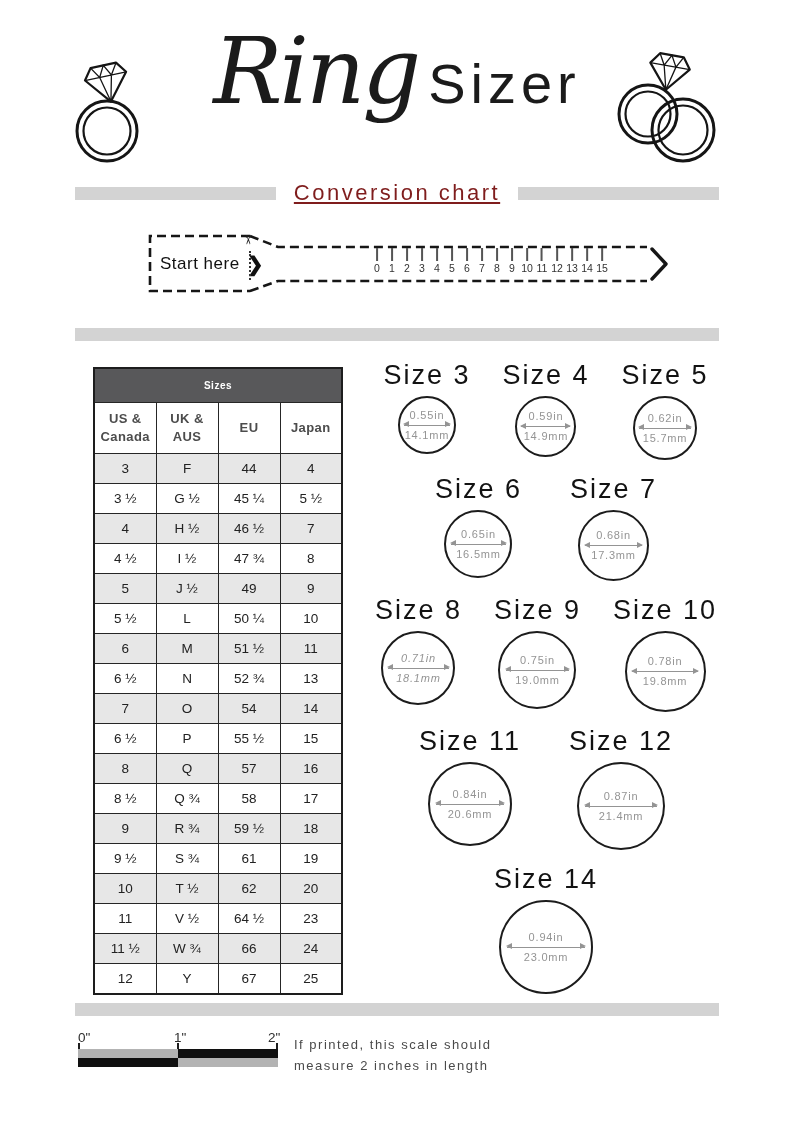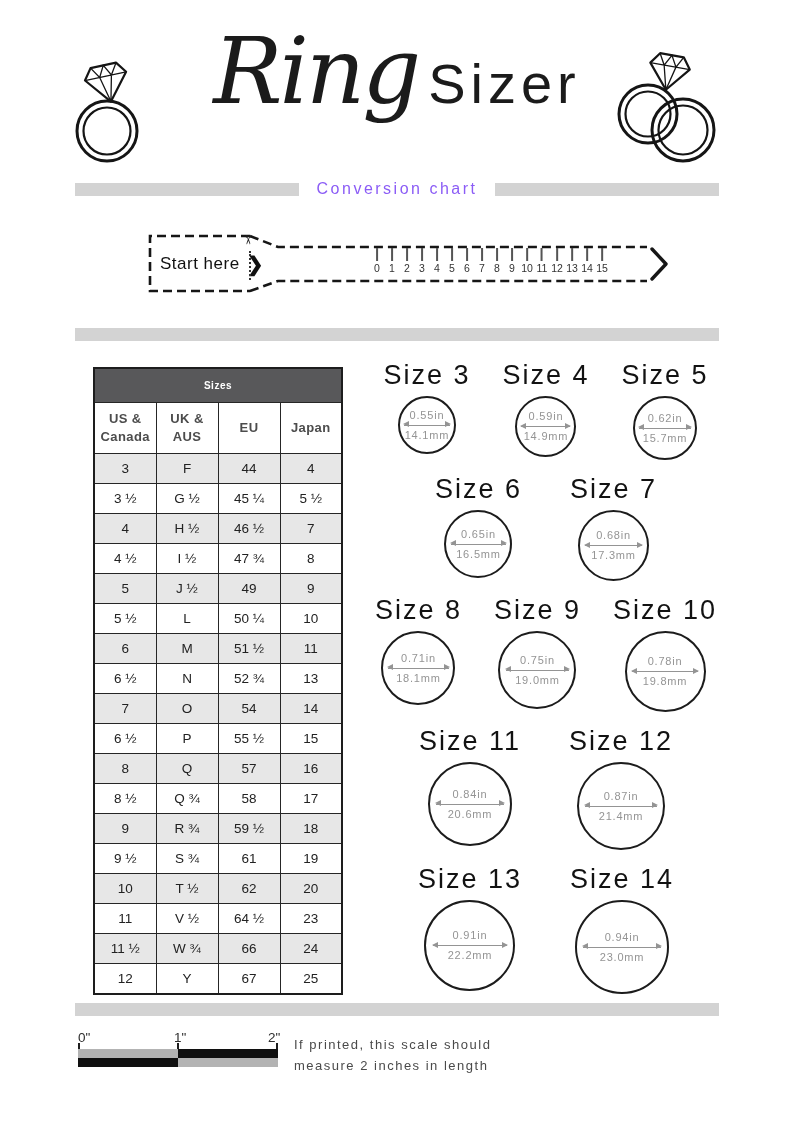--- a/index.html
+++ b/index.html
@@ -10,21 +10,21 @@
   .header-icon{position:absolute;}
   .icon-left{left:64px;top:56px;}
   .icon-right{right:72px;top:50px;}
   .title-wrap{position:absolute;top:18px;left:0;width:100%;text-align:center;white-space:nowrap;}
   .title-script{font-family:"DejaVu Serif",serif;font-style:italic;font-weight:500;
                 font-size:92px;letter-spacing:-3px;}
   .title-rest{font-family:"Liberation Sans",sans-serif;font-weight:400;font-size:56px;
               letter-spacing:5px;margin-left:10px;}
   .subtitle-row{position:absolute;top:180px;left:75px;right:75px;display:flex;align-items:center;gap:18px;}
   .subtitle-bar{flex:1;height:13px;background:#d3d3d3;}
-  .subtitle-text{font-size:16px;letter-spacing:2.5px;color:#8b5cf6;}
+  .subtitle-text{font-size:22px;letter-spacing:2.5px;color:#7f1d1d;text-decoration:underline;}
 
   
   .strip{position:absolute;left:148px;top:232px;width:530px;height:70px;}
   .strip svg{position:absolute;left:0;top:0;}
   .start-here{position:absolute;left:12px;top:4px;height:55px;display:flex;align-items:center;gap:7px;
               font-size:17px;letter-spacing:.5px;color:#111;}
   .start-chevron{font-weight:700;font-size:20px;}
   .cut-line{position:absolute;left:101px;top:19px;height:29px;border-left:2px dotted #333;}
   .scissors-icon{position:absolute;left:95px;top:1px;font-size:12px;color:#222;
                  transform:rotate(90deg);}
@@ -360,21 +360,21 @@
           <div class="ring-circle" style="width: 71px; height: 71px;">
             <div class="dim-top">0.68in</div>
             <div class="dim-arrow"></div>
             <div class="dim-bottom">17.3mm</div>
           </div>
         </div>
       </div>
       <div class="circle-row">
         <div class="circle-item">
           <div class="circle-title">Size 8</div>
-          <div class="ring-circle" style="width: 74px; height: 74px;">
+          <div class="ring-circle" style="width: 74px; height: 74px; font-style: italic;">
             <div class="dim-top">0.71in</div>
             <div class="dim-arrow"></div>
             <div class="dim-bottom">18.1mm</div>
           </div>
         </div>
         <div class="circle-item">
           <div class="circle-title">Size 9</div>
           <div class="ring-circle" style="width: 78px; height: 78px;">
             <div class="dim-top">0.75in</div>
             <div class="dim-arrow"></div>
@@ -402,28 +402,20 @@
         <div class="circle-item">
           <div class="circle-title">Size 12</div>
           <div class="ring-circle" style="width: 88px; height: 88px;">
             <div class="dim-top">0.87in</div>
             <div class="dim-arrow"></div>
             <div class="dim-bottom">21.4mm</div>
           </div>
         </div>
       </div>
       <div class="circle-row two">
-        <div class="circle-item">
-          <div class="circle-title">Size 13</div>
-          <div class="ring-circle" style="width: 91px; height: 91px;">
-            <div class="dim-top">0.91in</div>
-            <div class="dim-arrow"></div>
-            <div class="dim-bottom">22.2mm</div>
-          </div>
-        </div>
         <div class="circle-item">
           <div class="circle-title">Size 14</div>
           <div class="ring-circle" style="width: 94px; height: 94px;">
             <div class="dim-top">0.94in</div>
             <div class="dim-arrow"></div>
             <div class="dim-bottom">23.0mm</div>
           </div>
         </div>
       </div>
     </section>

